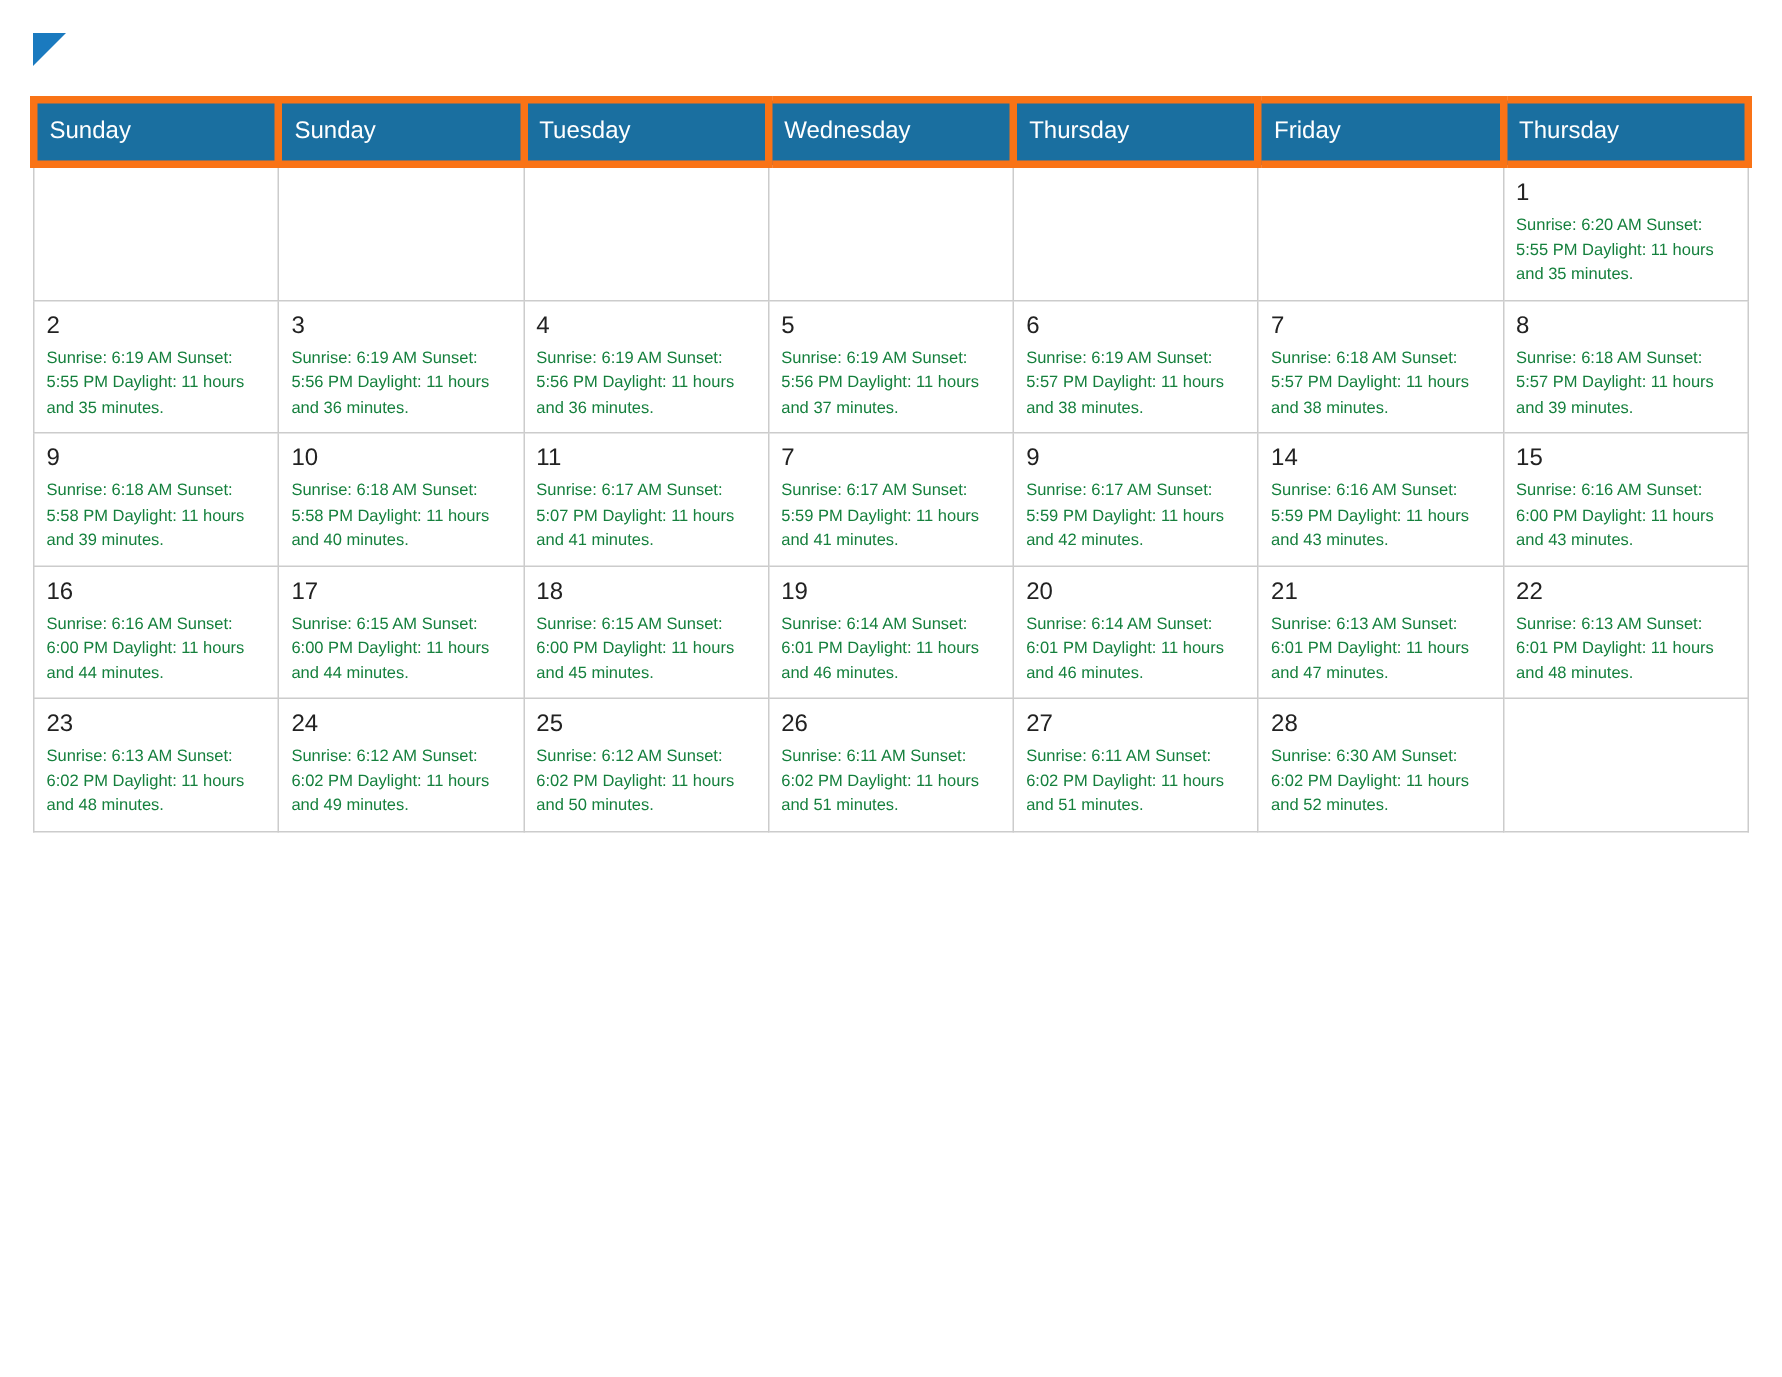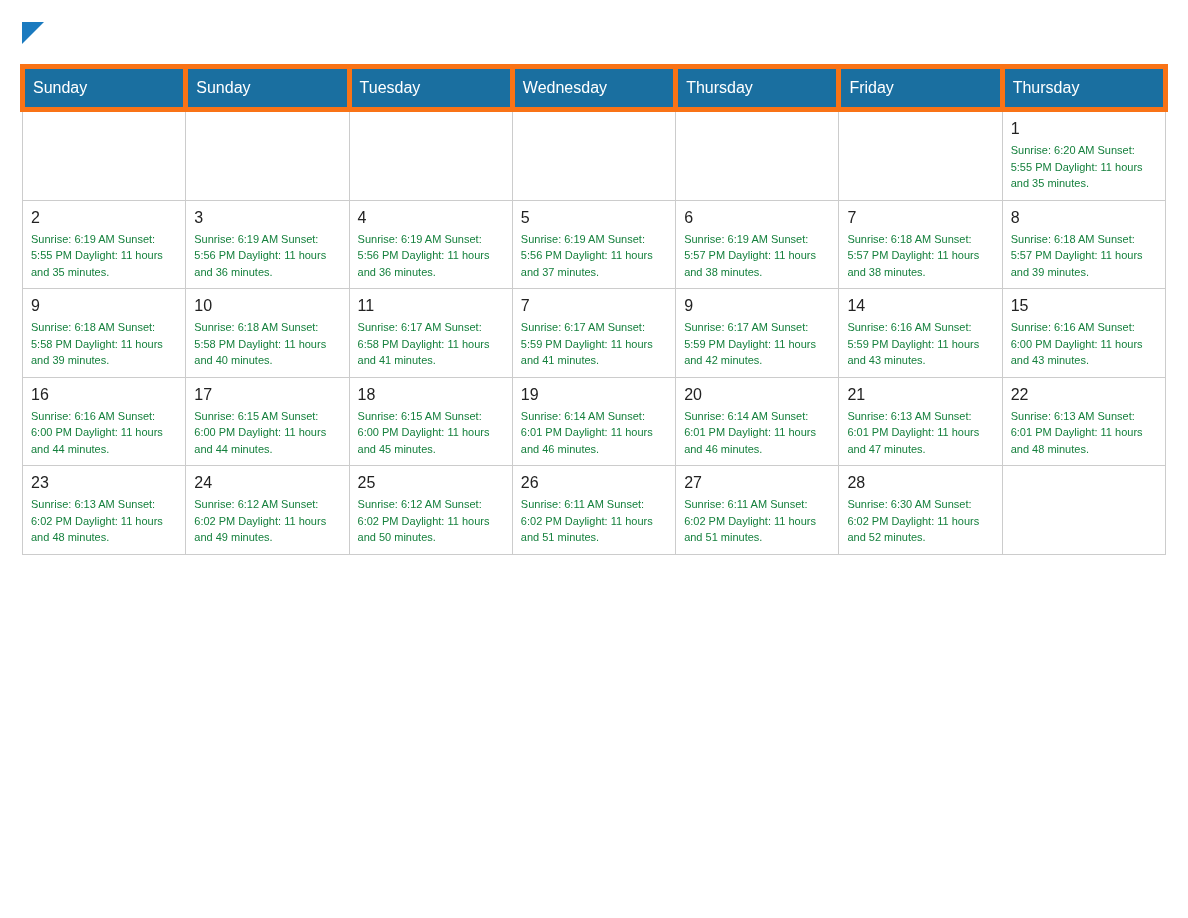--- a/index.html
+++ b/index.html
@@ -169,21 +169,21 @@
         </td>
         <td>
           <span class="day-num">10</span>
           <div class="day-info">Sunrise: 6:18 AM
 Sunset: 5:58 PM
 Daylight: 11 hours and 40 minutes.</div>
         </td>
         <td>
           <span class="day-num">11</span>
           <div class="day-info">Sunrise: 6:17 AM
-Sunset: 6:58 PM
+Sunset: 5:07 PM
 Daylight: 11 hours and 41 minutes.</div>
         </td>
         <td>
           <span class="day-num">7</span>
           <div class="day-info">Sunrise: 6:17 AM
 Sunset: 5:59 PM
 Daylight: 11 hours and 41 minutes.</div>
         </td>
         <td>
           <span class="day-num">9</span>

